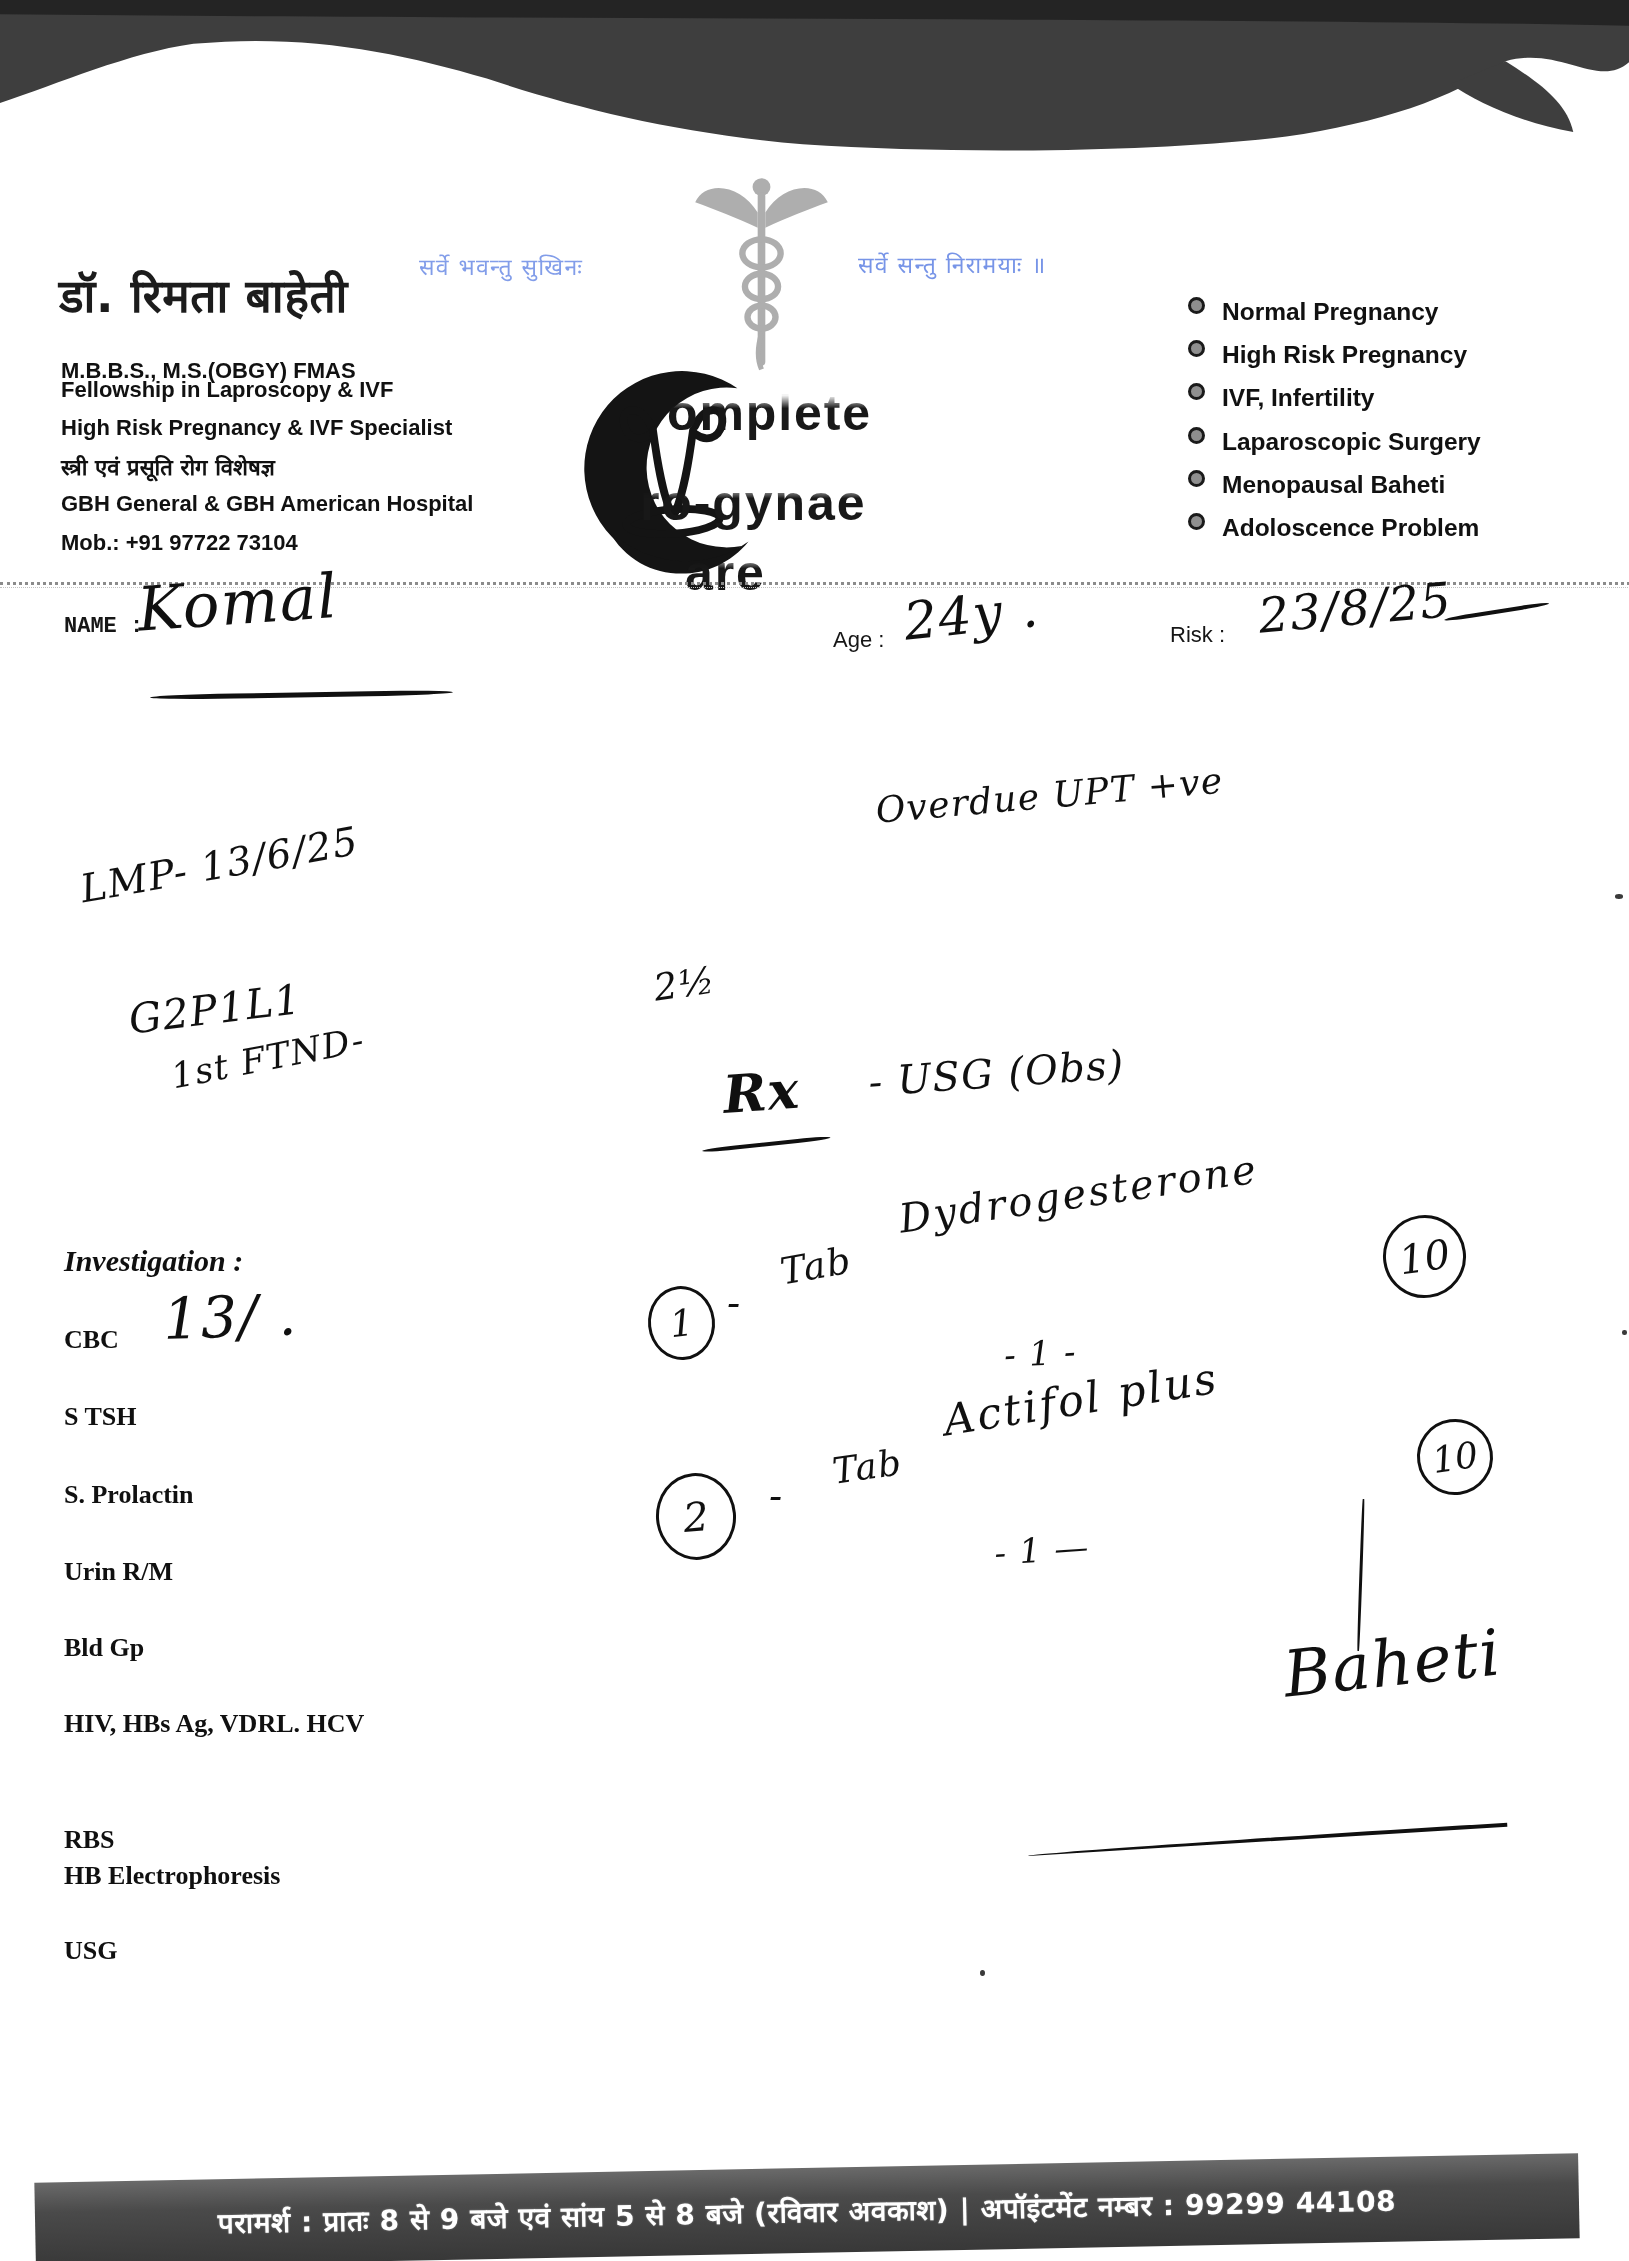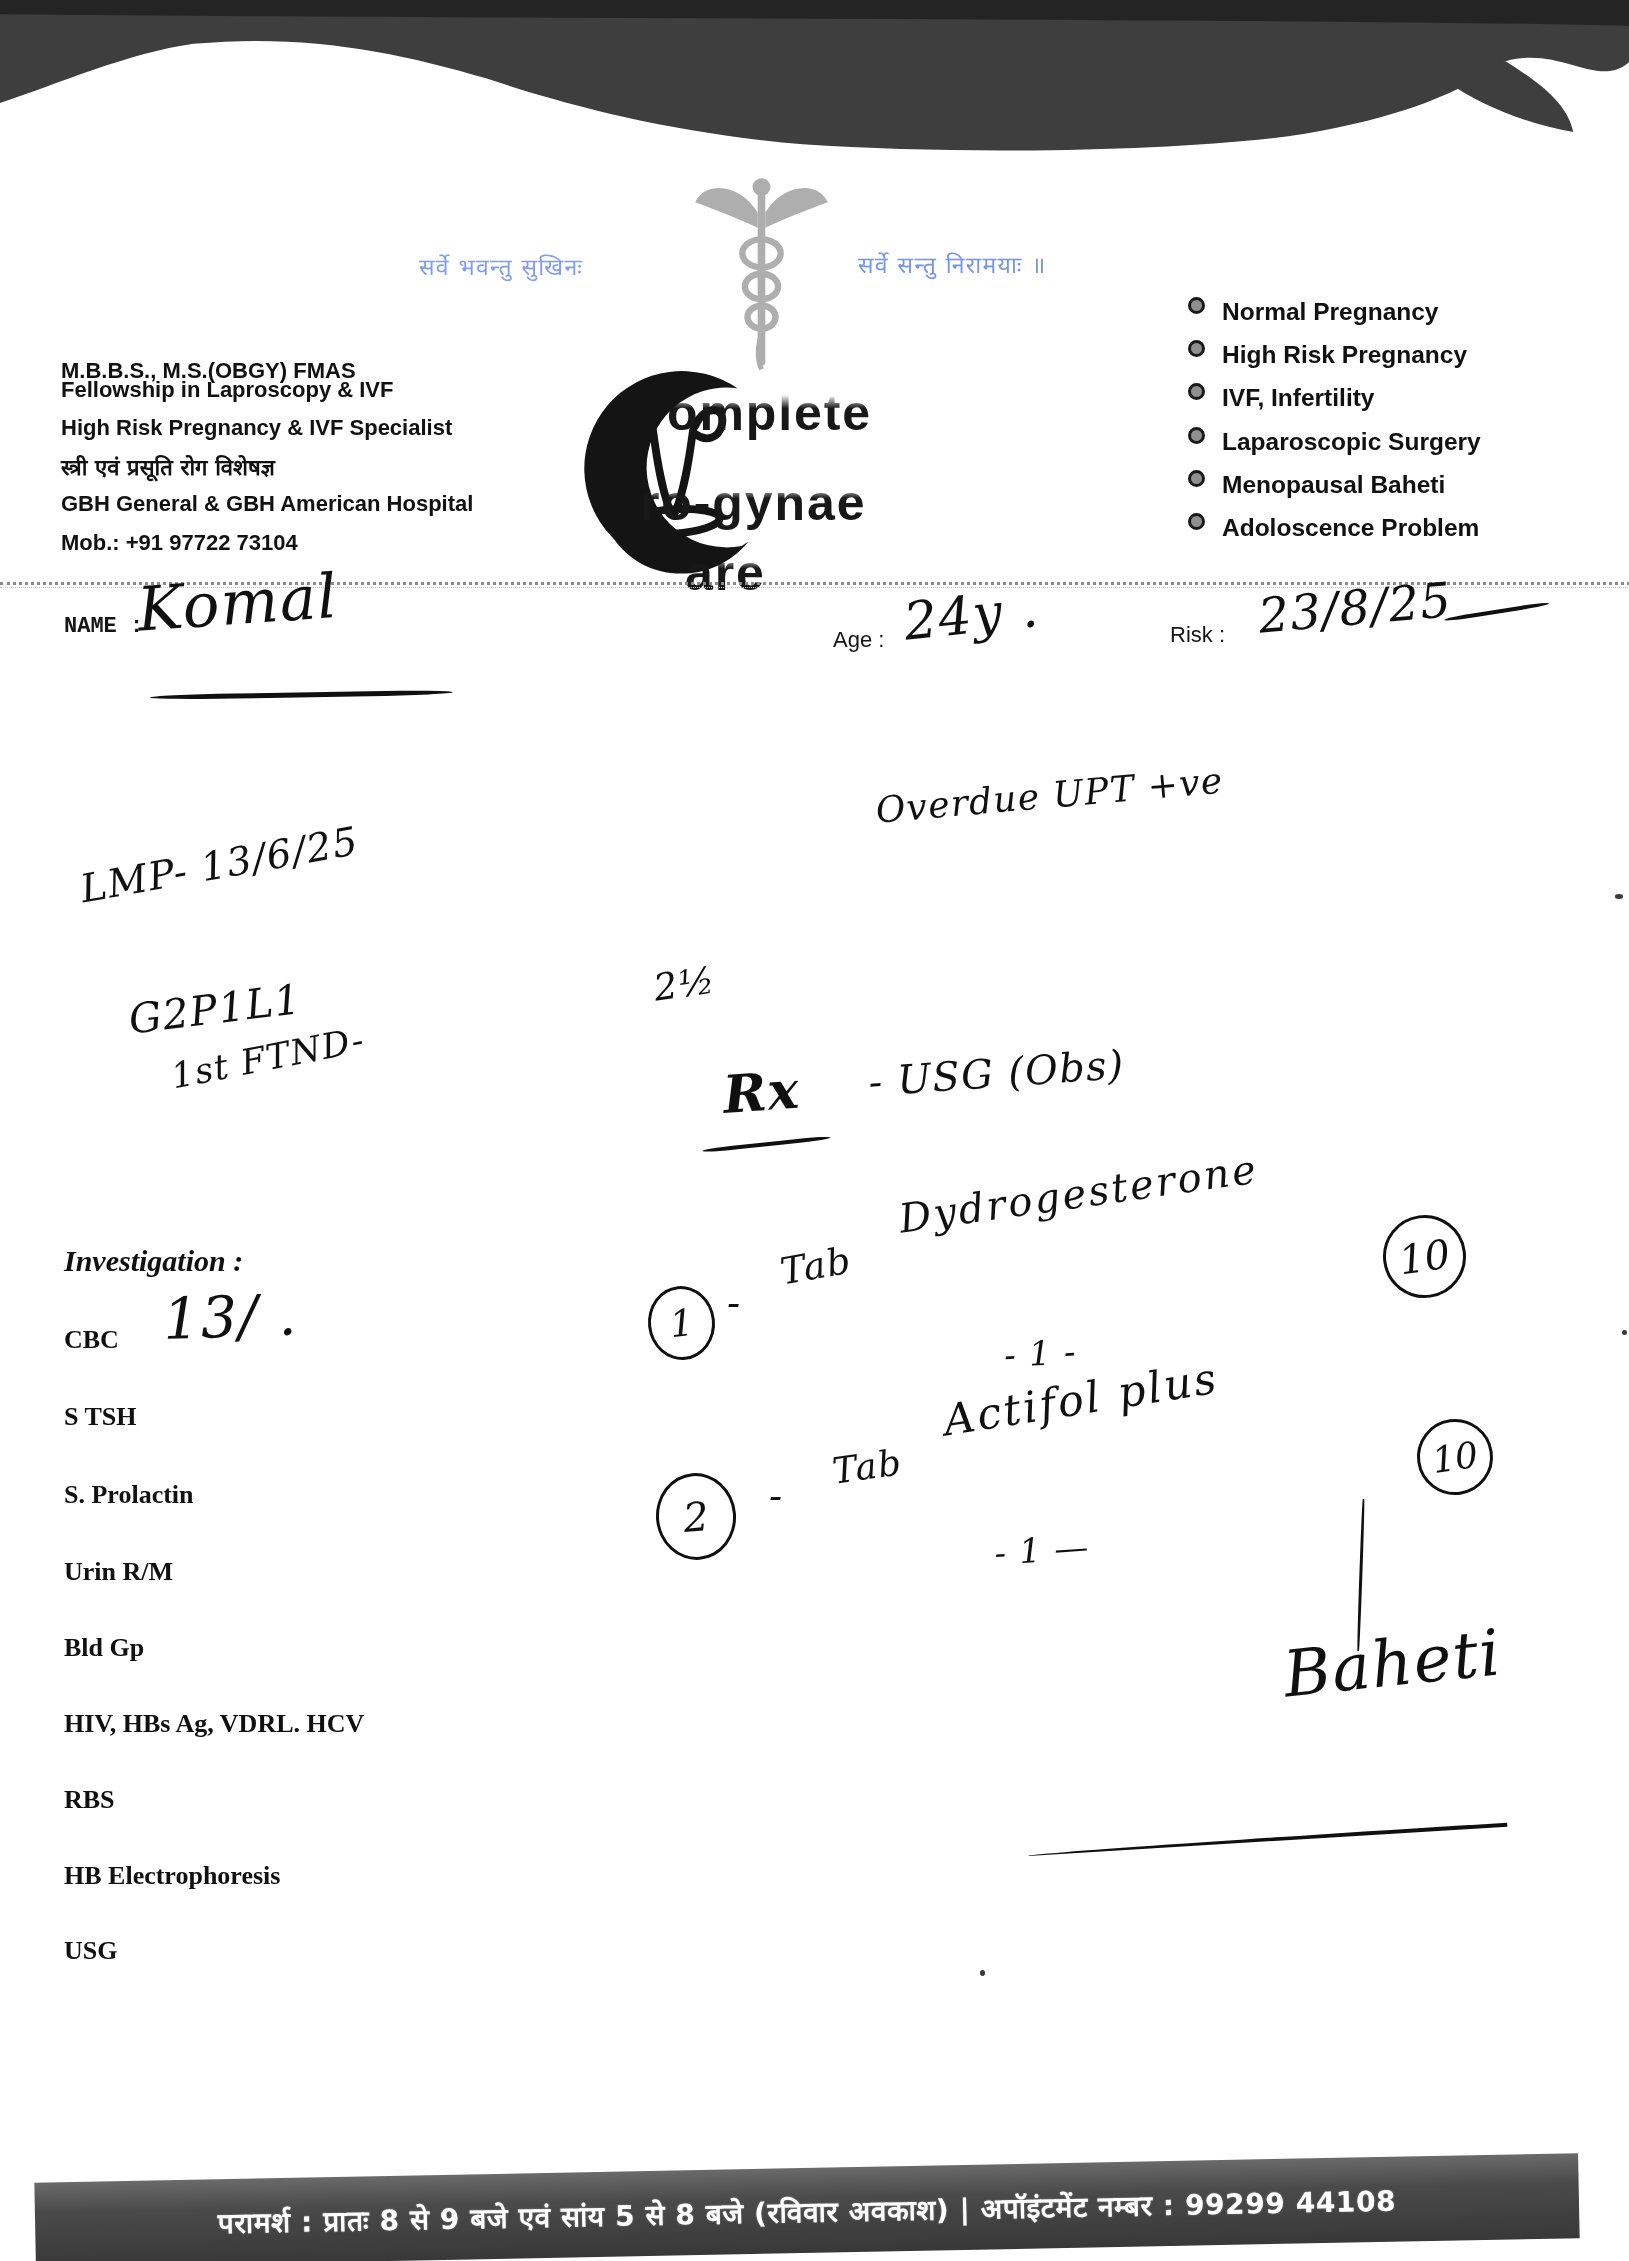--- a/index.html
+++ b/index.html
@@ -75,20 +75,21 @@
       <ellipse cx="60" cy="62" rx="15" ry="11" fill="none" stroke-width="5"></ellipse>
       <ellipse cx="60" cy="88" rx="13" ry="10" fill="none" stroke-width="5"></ellipse>
       <ellipse cx="60" cy="112" rx="11" ry="9" fill="none" stroke-width="5"></ellipse>
       <path d="M60,125 q-5,16 0,28" fill="none" stroke-width="4"></path>
     </g>
   </svg>
 
   <div class="wm" style="left:419px;top:250px;opacity:.55">सर्वे भवन्तु सुखिनः</div>
   <div class="wm" style="left:858px;top:248px;opacity:.6">सर्वे सन्तु निरामयाः ॥</div>
 
+  <div class="doc-name">डॉ. रिमता बाहेती</div>
   <div class="cred" style="top:358px">M.B.B.S., M.S.(OBGY) FMAS</div>
   <div class="cred" style="top:377px">Fellowship in Laproscopy &amp; IVF</div>
   <div class="cred" style="top:415px">High Risk Pregnancy &amp; IVF Specialist</div>
   <div class="cred cred-hi" style="top:451px">स्त्री एवं प्रसूति रोग विशेषज्ञ</div>
   <div class="cred" style="top:491px">GBH General &amp; GBH American Hospital</div>
   <div class="cred" style="top:530px">Mob.: +91 97722 73104</div>
 
   <svg class="abs" style="left:562px;top:353px;width:222px;height:226px" viewBox="0 0 200 200">
     <path d="M158,30 A88,88 0 1 0 162,172 A72,72 0 1 1 158,30 Z" fill="#141414"></path>
     <path d="M42,158 C80,192 132,194 168,168 C134,210 68,206 42,158 Z" fill="#141414"></path>
@@ -154,21 +155,21 @@
   <div class="hw" style="left:867px;top:1059px;font-size:40px;transform:rotate(-4deg)">- USG (Obs)</div>
 
   <div class="inv-title" style="top:1244px">Investigation :</div>
   <div class="inv-item" style="top:1325px">CBC</div>
   <div class="hw" style="left:162px;top:1286px;font-size:57px;transform:rotate(-2deg)">13/ .</div>
   <div class="inv-item" style="top:1402px">S TSH</div>
   <div class="inv-item" style="top:1480px">S. Prolactin</div>
   <div class="inv-item" style="top:1557px">Urin   R/M</div>
   <div class="inv-item" style="top:1633px">Bld Gp</div>
   <div class="inv-item" style="top:1709px">HIV, HBs Ag, VDRL. HCV</div>
-  <div class="inv-item" style="top:1785px">RBS</div>
+  <div class="inv-item" style="top:1825px">RBS</div>
   <div class="inv-item" style="top:1861px">HB Electrophoresis</div>
   <div class="inv-item" style="top:1936px">USG</div>
 
   <div class="circ" style="left:648px;top:1286px;width:61px;height:68px;font-size:37px;transform:rotate(-6deg)">1</div>
   <div class="hw" style="left:727px;top:1280px;font-size:39px">-</div>
   <div class="hw" style="left:777px;top:1251px;font-size:37px;transform:rotate(-10deg)">Tab</div>
   <div class="hw" style="left:896px;top:1196px;font-size:40px;transform:rotate(-8deg);letter-spacing:2.6px">Dydrogesterone</div>
   <div class="circ" style="left:1383px;top:1215px;width:77px;height:77px;font-size:40px;transform:rotate(-8deg)">10</div>
   <div class="hw" style="left:1003px;top:1335px;font-size:34px;transform:rotate(-3deg)">- 1 -</div>
 

